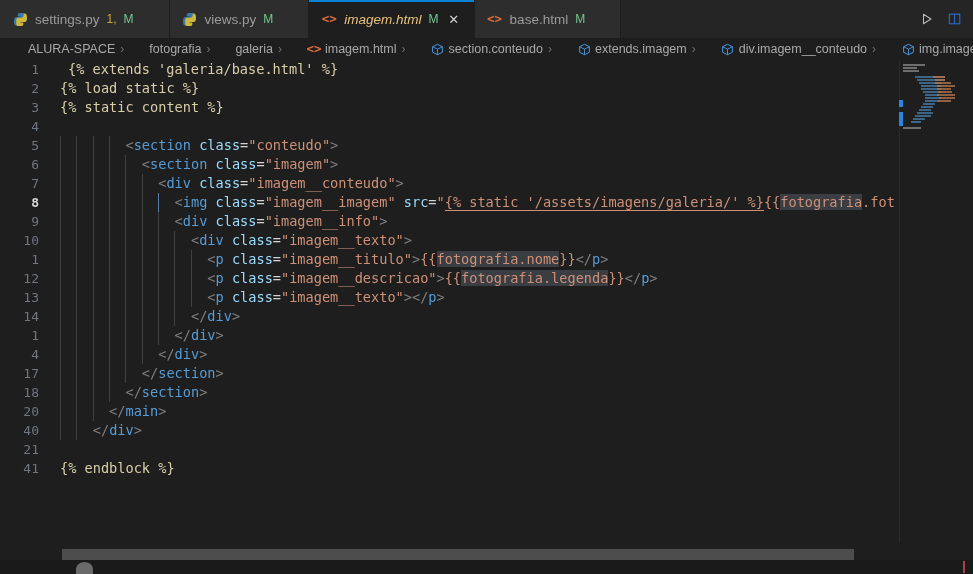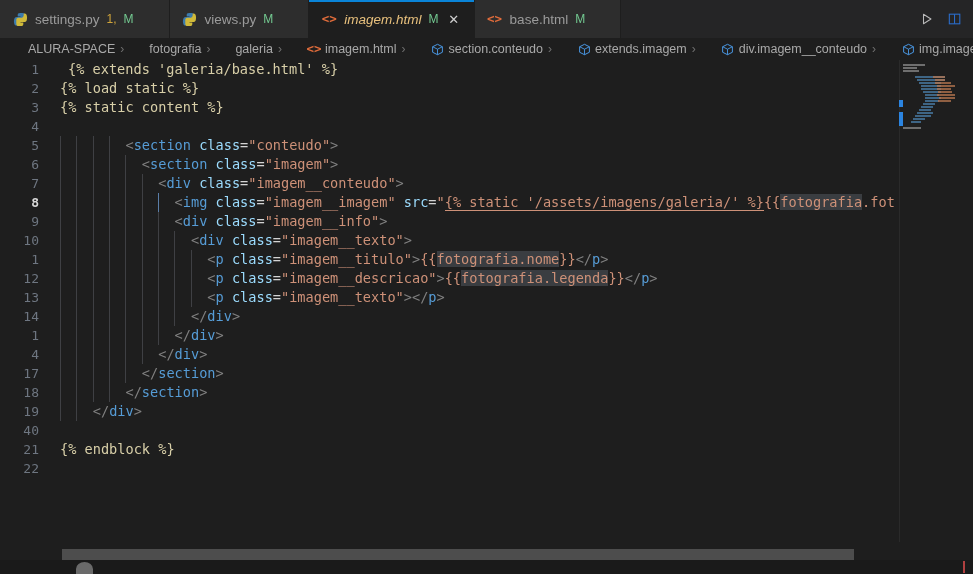--- a/index.html
+++ b/index.html
@@ -282,44 +282,45 @@
         <div class="ln">9</div>
         <div class="ln">10</div>
         <div class="ln">1</div>
         <div class="ln">12</div>
         <div class="ln">13</div>
         <div class="ln">14</div>
         <div class="ln">1</div>
         <div class="ln">4</div>
         <div class="ln">17</div>
         <div class="ln">18</div>
-        <div class="ln">19</div>
+        <div class="ln">20</div>
         <div class="ln">40</div>
         <div class="ln">21</div>
-        <div class="ln">22</div>
+        <div class="ln">41</div>
       </div>
     <div class="codearea" id="code-host">
         <div class="code-line"><span class="txt" style="margin-left: 20px;"><span class="t-tpl">{% extends 'galeria/base.html' %}</span></span></div>
         <div class="code-line"><span class="txt" style="margin-left: 12px;"><span class="t-tpl">{% load static %}</span></span></div>
         <div class="code-line"><span class="txt" style="margin-left: 12px;"><span class="t-tpl">{% static content %}</span></span></div>
         <div class="code-line"><span class="txt" style="margin-left: 12px;"></span></div>
         <div class="code-line"><span class="ind" style="left: 12px;"></span><span class="ind" style="left: 28.32px;"></span><span class="ind" style="left: 44.64px;"></span><span class="ind" style="left: 60.96px;"></span><span class="txt" style="margin-left: 12px;"><span>        </span><span class="t-punct">&lt;</span><span class="t-tag">section</span><span> </span><span class="t-attr">class</span><span class="t-eq">=</span><span class="t-val">"conteudo"</span><span class="t-punct">&gt;</span></span></div>
         <div class="code-line"><span class="ind" style="left: 12px;"></span><span class="ind" style="left: 28.32px;"></span><span class="ind" style="left: 44.64px;"></span><span class="ind" style="left: 60.96px;"></span><span class="ind" style="left: 77.28px;"></span><span class="txt" style="margin-left: 12px;"><span>          </span><span class="t-punct">&lt;</span><span class="t-tag">section</span><span> </span><span class="t-attr">class</span><span class="t-eq">=</span><span class="t-val">"imagem"</span><span class="t-punct">&gt;</span></span></div>
         <div class="code-line"><span class="ind" style="left: 12px;"></span><span class="ind" style="left: 28.32px;"></span><span class="ind" style="left: 44.64px;"></span><span class="ind" style="left: 60.96px;"></span><span class="ind" style="left: 77.28px;"></span><span class="ind" style="left: 93.6px;"></span><span class="txt" style="margin-left: 12px;"><span>            </span><span class="t-punct">&lt;</span><span class="t-tag">div</span><span> </span><span class="t-attr">class</span><span class="t-eq">=</span><span class="t-val">"imagem__conteudo"</span><span class="t-punct">&gt;</span></span></div>
         <div class="code-line"><span class="ind" style="left: 12px;"></span><span class="ind" style="left: 28.32px;"></span><span class="ind" style="left: 44.64px;"></span><span class="ind" style="left: 60.96px;"></span><span class="ind" style="left: 77.28px;"></span><span class="ind" style="left: 93.6px;"></span><span class="ind hl" style="left: 109.92px;"></span><span class="txt" style="margin-left: 12px;"><span>              </span><span class="t-punct">&lt;</span><span class="t-tag">img</span><span> </span><span class="t-attr">class</span><span class="t-eq">=</span><span class="t-val">"imagem__imagem"</span><span> </span><span class="t-attr">src</span><span class="t-eq">=</span><span class="t-val">"</span><span class="t-val underline-wave">{% static '/assets/imagens/galeria/' %}</span><span class="t-var">{{</span><span class="t-var sel">fotografia</span><span class="t-var">.fot</span></span></div>
         <div class="code-line"><span class="ind" style="left: 12px;"></span><span class="ind" style="left: 28.32px;"></span><span class="ind" style="left: 44.64px;"></span><span class="ind" style="left: 60.96px;"></span><span class="ind" style="left: 77.28px;"></span><span class="ind" style="left: 93.6px;"></span><span class="ind" style="left: 109.92px;"></span><span class="txt" style="margin-left: 12px;"><span>              </span><span class="t-punct">&lt;</span><span class="t-tag">div</span><span> </span><span class="t-attr">class</span><span class="t-eq">=</span><span class="t-val">"imagem__info"</span><span class="t-punct">&gt;</span></span></div>
         <div class="code-line"><span class="ind" style="left: 12px;"></span><span class="ind" style="left: 28.32px;"></span><span class="ind" style="left: 44.64px;"></span><span class="ind" style="left: 60.96px;"></span><span class="ind" style="left: 77.28px;"></span><span class="ind" style="left: 93.6px;"></span><span class="ind" style="left: 109.92px;"></span><span class="ind" style="left: 126.24px;"></span><span class="txt" style="margin-left: 12px;"><span>                </span><span class="t-punct">&lt;</span><span class="t-tag">div</span><span> </span><span class="t-attr">class</span><span class="t-eq">=</span><span class="t-val">"imagem__texto"</span><span class="t-punct">&gt;</span></span></div>
         <div class="code-line"><span class="ind" style="left: 12px;"></span><span class="ind" style="left: 28.32px;"></span><span class="ind" style="left: 44.64px;"></span><span class="ind" style="left: 60.96px;"></span><span class="ind" style="left: 77.28px;"></span><span class="ind" style="left: 93.6px;"></span><span class="ind" style="left: 109.92px;"></span><span class="ind" style="left: 126.24px;"></span><span class="ind" style="left: 142.56px;"></span><span class="txt" style="margin-left: 12px;"><span>                  </span><span class="t-punct">&lt;</span><span class="t-tag">p</span><span> </span><span class="t-attr">class</span><span class="t-eq">=</span><span class="t-val">"imagem__titulo"</span><span class="t-punct">&gt;</span><span class="t-var">{{</span><span class="t-var sel">fotografia.nome</span><span class="t-var">}}</span><span class="t-punct">&lt;/</span><span class="t-tag">p</span><span class="t-punct">&gt;</span></span></div>
         <div class="code-line"><span class="ind" style="left: 12px;"></span><span class="ind" style="left: 28.32px;"></span><span class="ind" style="left: 44.64px;"></span><span class="ind" style="left: 60.96px;"></span><span class="ind" style="left: 77.28px;"></span><span class="ind" style="left: 93.6px;"></span><span class="ind" style="left: 109.92px;"></span><span class="ind" style="left: 126.24px;"></span><span class="ind" style="left: 142.56px;"></span><span class="txt" style="margin-left: 12px;"><span>                  </span><span class="t-punct">&lt;</span><span class="t-tag">p</span><span> </span><span class="t-attr">class</span><span class="t-eq">=</span><span class="t-val">"imagem__descricao"</span><span class="t-punct">&gt;</span><span class="t-var">{{</span><span class="t-var sel">fotografia.legenda</span><span class="t-var">}}</span><span class="t-punct">&lt;/</span><span class="t-tag">p</span><span class="t-punct">&gt;</span></span></div>
         <div class="code-line"><span class="ind" style="left: 12px;"></span><span class="ind" style="left: 28.32px;"></span><span class="ind" style="left: 44.64px;"></span><span class="ind" style="left: 60.96px;"></span><span class="ind" style="left: 77.28px;"></span><span class="ind" style="left: 93.6px;"></span><span class="ind" style="left: 109.92px;"></span><span class="ind" style="left: 126.24px;"></span><span class="ind" style="left: 142.56px;"></span><span class="txt" style="margin-left: 12px;"><span>                  </span><span class="t-punct">&lt;</span><span class="t-tag">p</span><span> </span><span class="t-attr">class</span><span class="t-eq">=</span><span class="t-val">"imagem__texto"</span><span class="t-punct">&gt;</span><span class="t-punct">&lt;/</span><span class="t-tag">p</span><span class="t-punct">&gt;</span></span></div>
         <div class="code-line"><span class="ind" style="left: 12px;"></span><span class="ind" style="left: 28.32px;"></span><span class="ind" style="left: 44.64px;"></span><span class="ind" style="left: 60.96px;"></span><span class="ind" style="left: 77.28px;"></span><span class="ind" style="left: 93.6px;"></span><span class="ind" style="left: 109.92px;"></span><span class="ind" style="left: 126.24px;"></span><span class="txt" style="margin-left: 12px;"><span>                </span><span class="t-punct">&lt;/</span><span class="t-tag">div</span><span class="t-punct">&gt;</span></span></div>
         <div class="code-line"><span class="ind" style="left: 12px;"></span><span class="ind" style="left: 28.32px;"></span><span class="ind" style="left: 44.64px;"></span><span class="ind" style="left: 60.96px;"></span><span class="ind" style="left: 77.28px;"></span><span class="ind" style="left: 93.6px;"></span><span class="ind" style="left: 109.92px;"></span><span class="txt" style="margin-left: 12px;"><span>              </span><span class="t-punct">&lt;/</span><span class="t-tag">div</span><span class="t-punct">&gt;</span></span></div>
         <div class="code-line"><span class="ind" style="left: 12px;"></span><span class="ind" style="left: 28.32px;"></span><span class="ind" style="left: 44.64px;"></span><span class="ind" style="left: 60.96px;"></span><span class="ind" style="left: 77.28px;"></span><span class="ind" style="left: 93.6px;"></span><span class="txt" style="margin-left: 12px;"><span>            </span><span class="t-punct">&lt;/</span><span class="t-tag">div</span><span class="t-punct">&gt;</span></span></div>
         <div class="code-line"><span class="ind" style="left: 12px;"></span><span class="ind" style="left: 28.32px;"></span><span class="ind" style="left: 44.64px;"></span><span class="ind" style="left: 60.96px;"></span><span class="ind" style="left: 77.28px;"></span><span class="txt" style="margin-left: 12px;"><span>          </span><span class="t-punct">&lt;/</span><span class="t-tag">section</span><span class="t-punct">&gt;</span></span></div>
         <div class="code-line"><span class="ind" style="left: 12px;"></span><span class="ind" style="left: 28.32px;"></span><span class="ind" style="left: 44.64px;"></span><span class="ind" style="left: 60.96px;"></span><span class="txt" style="margin-left: 12px;"><span>        </span><span class="t-punct">&lt;/</span><span class="t-tag">section</span><span class="t-punct">&gt;</span></span></div>
+        <div class="code-line"><span class="ind" style="left: 12px;"></span><span class="ind" style="left: 28.32px;"></span><span class="ind" style="left: 44.64px;"></span><span class="txt" style="margin-left: 12px;"><span>      </span><span class="t-punct">&lt;/</span><span class="t-tag">main</span><span class="t-punct">&gt;</span></span></div>
         <div class="code-line"><span class="ind" style="left: 12px;"></span><span class="ind" style="left: 28.32px;"></span><span class="txt" style="margin-left: 12px;"><span>    </span><span class="t-punct">&lt;/</span><span class="t-tag">div</span><span class="t-punct">&gt;</span></span></div>
         <div class="code-line"><span class="txt" style="margin-left: 12px;"></span></div>
         <div class="code-line"><span class="txt" style="margin-left: 12px;"><span class="t-tpl">{% endblock %}</span></span></div>
       </div>
 
     <div class="minimap">
       <div class="mm-divider"></div>
       <div id="minimap-host" style="position:relative;padding-top:4px;">
           <div class="mm-row">
             <span class="mm-blk" style="left: 4px; width: 22px; background: rgb(138, 138, 138); opacity: 0.75;"></span>

